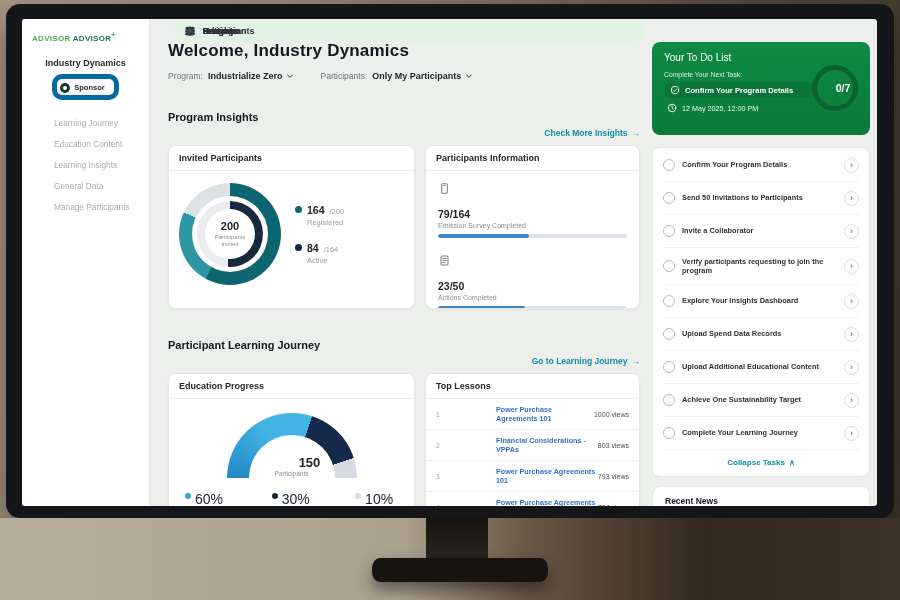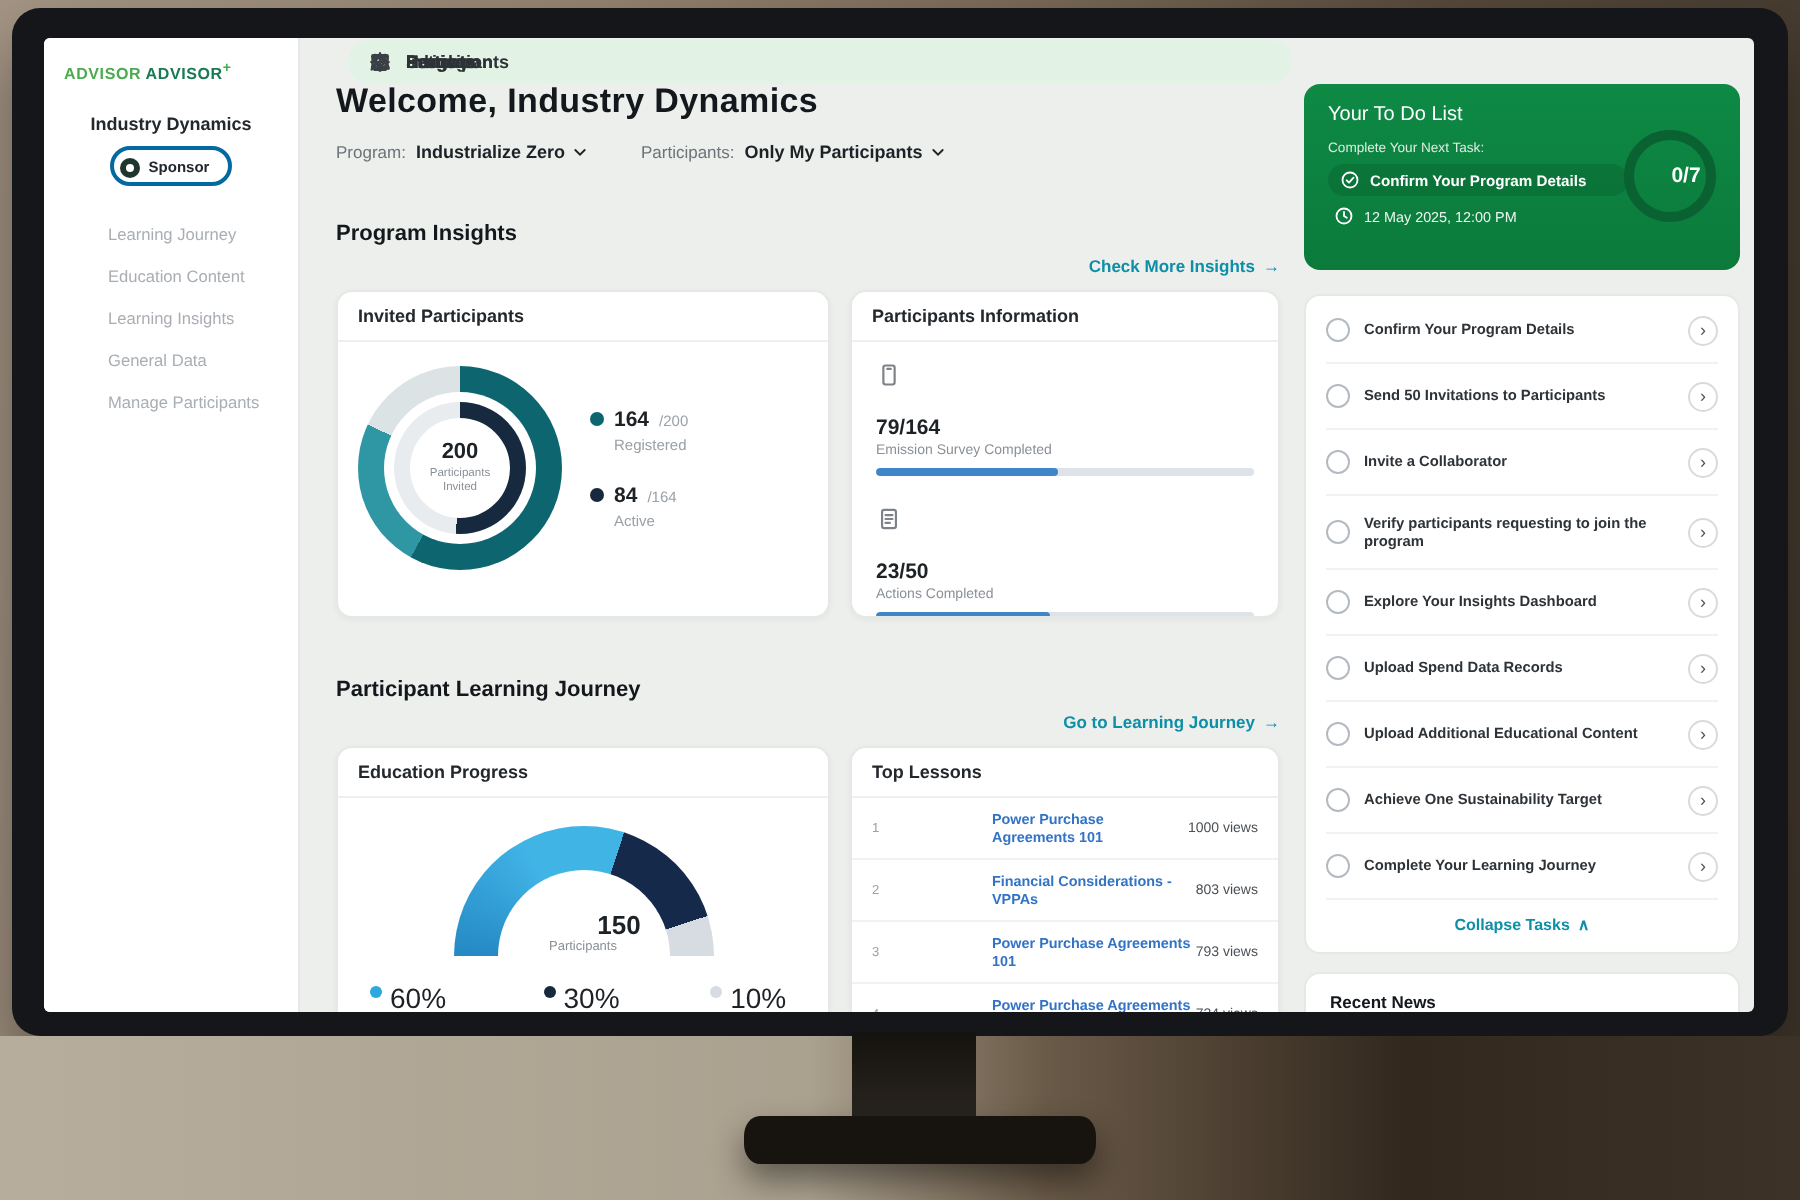--- a/index.html
+++ b/index.html
@@ -21,21 +21,21 @@
     background:#edefed; border-radius:3px; overflow:hidden; }
 
   
   .sidebar { position:absolute; left:0; top:0; bottom:0; width:128px; background:#fff;
     border-right:1px solid #e6e8e6; }
   .logo { margin:12px 0 0 10px; font-size:8px; font-weight:bold; letter-spacing:.3px; }
   .logo-a { color:#4cab50; } .logo-b { color:#187a52; }
   .logo-plus { color:#3dae49; font-size:7px; vertical-align:super; }
   .org { margin-top:15px; text-align:center; font-size:9px; font-weight:bold; color:#23282d; }
   .sponsor-wrap { text-align:center; margin-top:6px; }
-  .sponsor { display:inline-flex; align-items:center; gap:4px; border:2px solid #0369a1;
+  .sponsor { display:inline-flex; align-items:center; gap:4px; border:5px solid #0369a1;
     border-radius:10px; padding:4px 9px 2px 3px; font-size:7.5px; font-weight:bold; color:#23282d;justify-content:center; }
   .sponsor-ic { width:10px; height:10px; border-radius:50%; background:#20352e; position:relative; }
   .sponsor-ic::after { content:""; position:absolute; left:3px; top:3px; width:4px; height:4px;
     border-radius:50%; background:#fff; }
   .nav { margin-top:13px; }
   .nav-item { display:flex; align-items:center; cursor:pointer; }
   .nav-item.main { gap:7px; padding:5px 10px; margin:1px 6px; border-radius:13px;
     font-size:9px; font-weight:bold; color:#2e3338; }
   .nav-item.main.active { background:#e2f3e6; }
   .nav-ic { width:12px; height:12px; color:#3a4046; flex:none; display:flex; }

